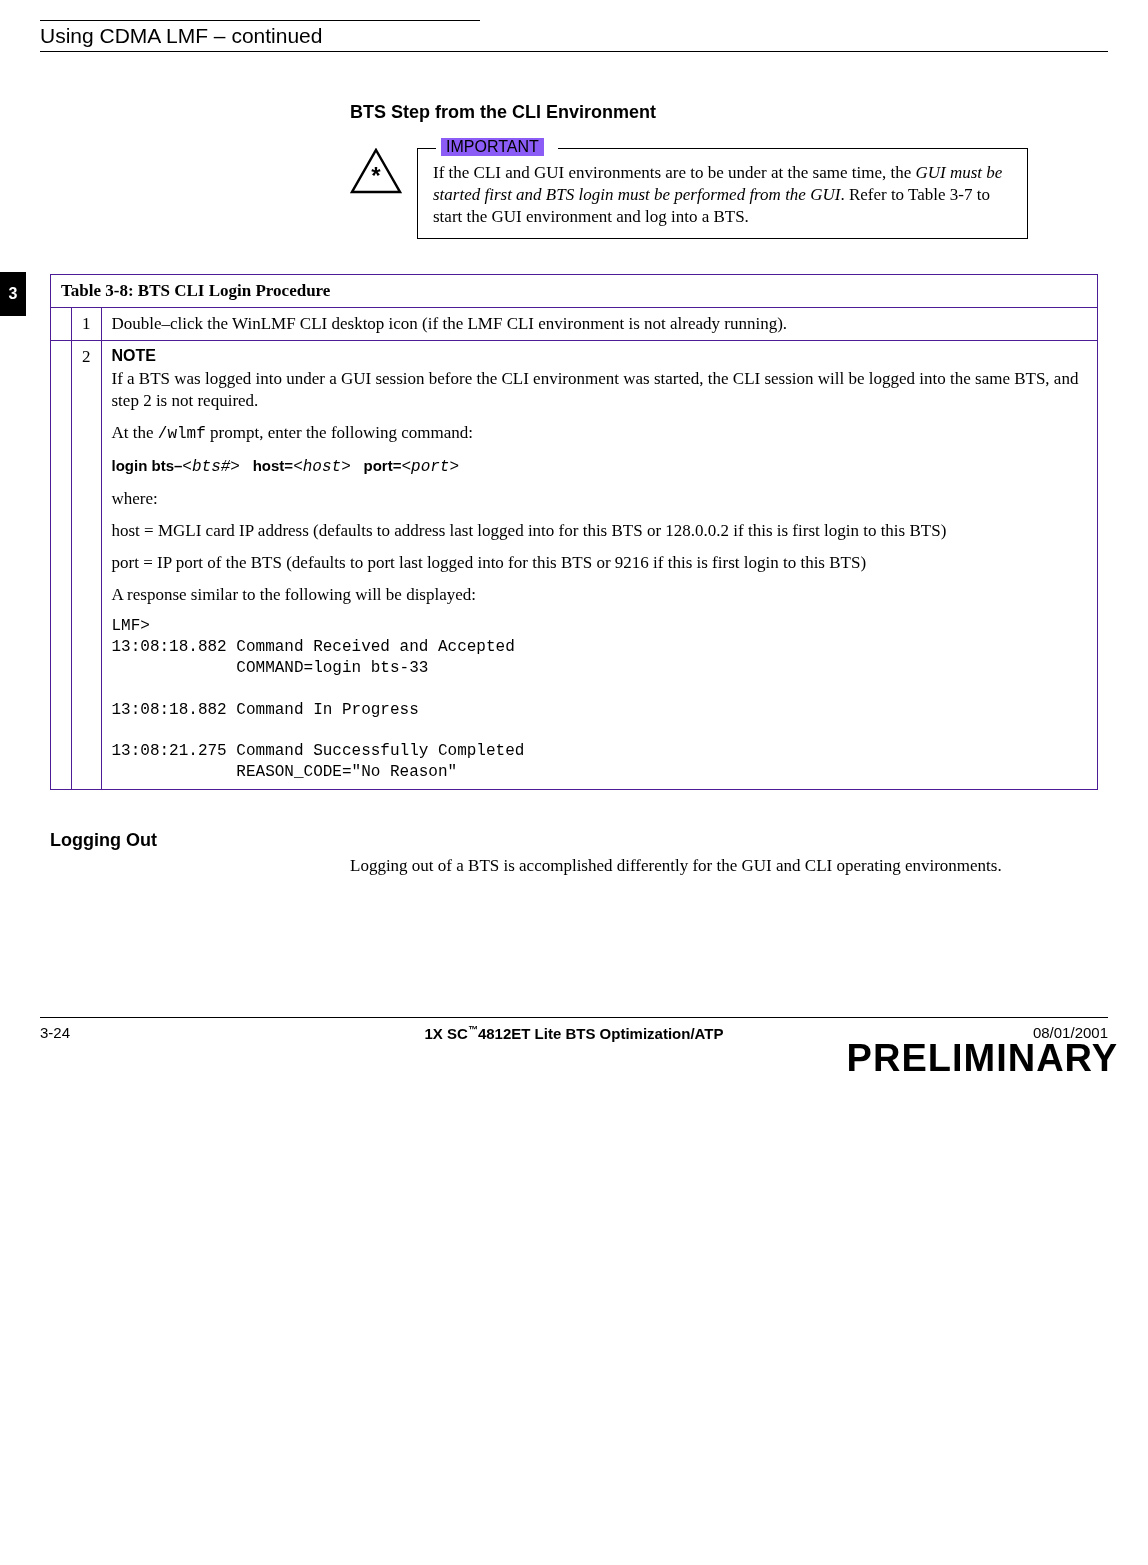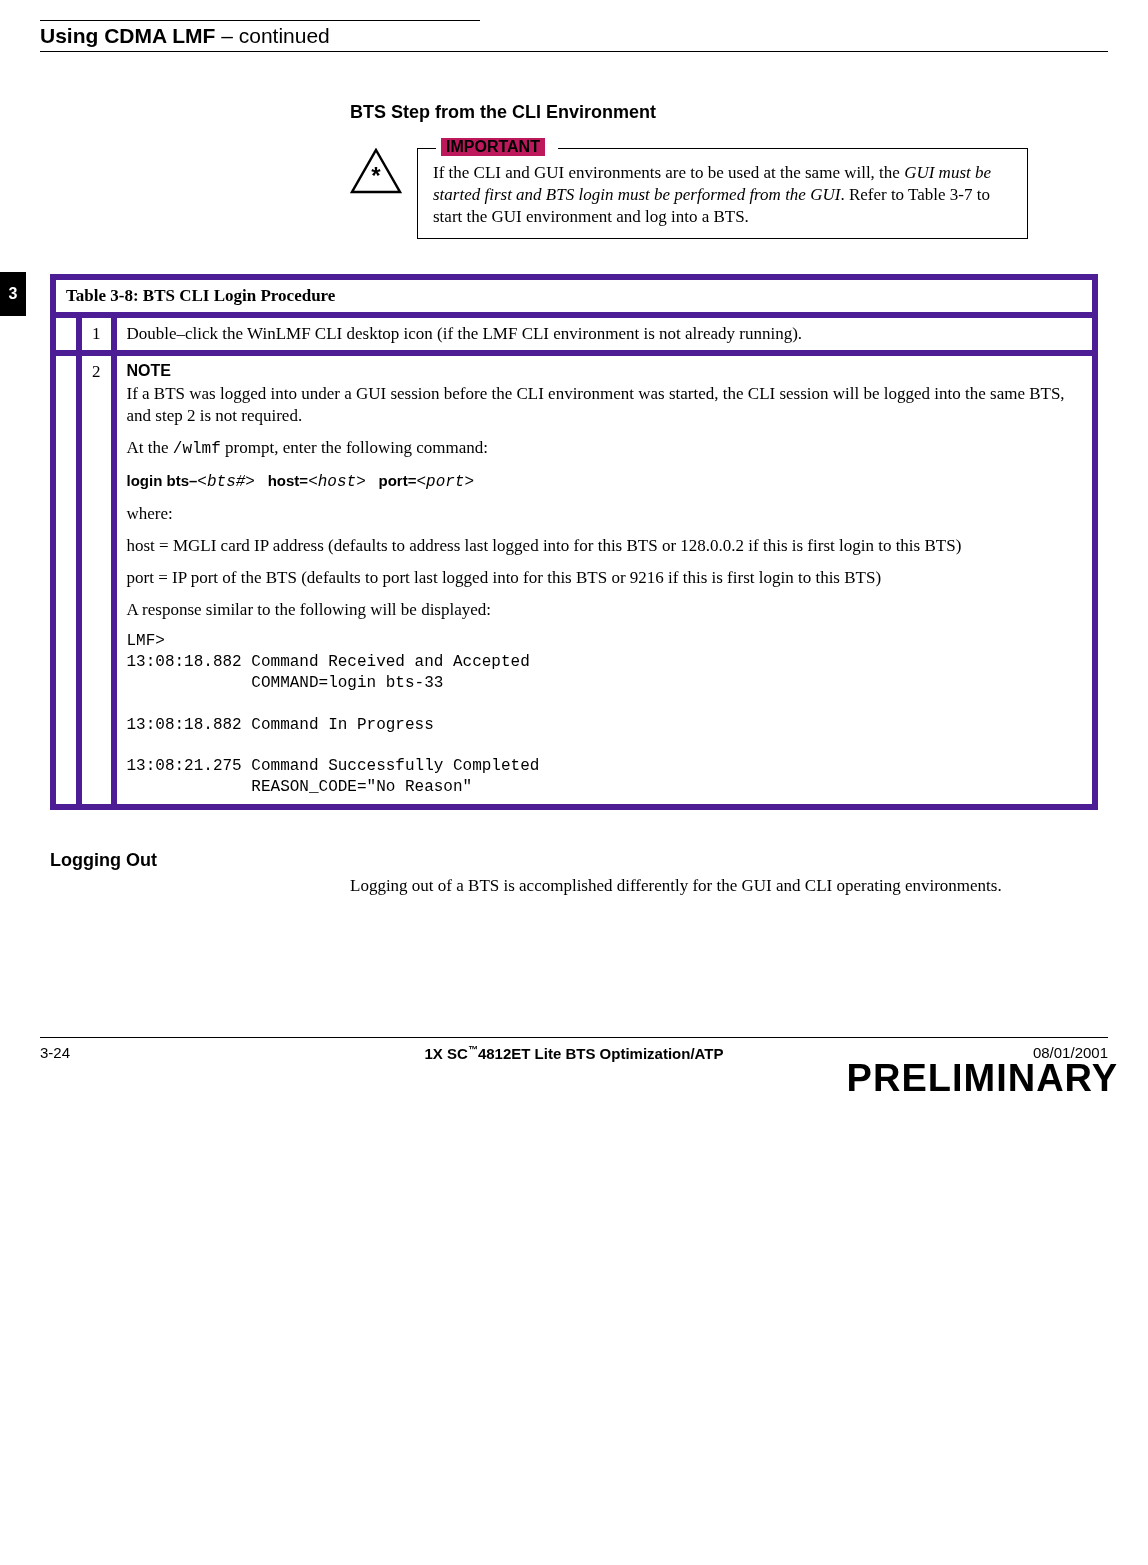--- a/index.html
+++ b/index.html
@@ -20,21 +20,21 @@
       border-top: 1px solid #000;
       width: 440px;
       margin-bottom: 3px;
     }
     .header-title {
       font-family: Arial, Helvetica, sans-serif;
       font-size: 21px;
       margin-bottom: 0;
     }
     .header-title .bold {
-      font-weight: bold;
+      font-weight: normal;
     }
     .header-rule {
       border-bottom: 1px solid #000;
       margin-top: 3px;
       margin-bottom: 50px;
     }
     .section-block {
       margin-left: 310px;
       margin-right: 80px;
       margin-bottom: 25px;
@@ -94,43 +94,43 @@
     .important-content::after {
       content: "";
       position: absolute;
       top: 0;
       right: 0;
       width: calc(100% - 140px);
       border-top: 1.5px solid #000;
     }
     .important-label {
       font-family: Arial, Helvetica, sans-serif;
-      font-weight: bold;
+      font-weight: normal;
       font-size: 16px;
       position: absolute;
       top: -10px;
       left: 23px;
-      background: #be185d;
+      background: #8b5cf6;
       padding: 0 5px;
     }
     .important-text {
       line-height: 1.3;
     }
     .italic {
       font-style: italic;
     }
     table.procedure {
       border-collapse: collapse;
       width: 100%;
       margin: 0 10px 40px 10px;
       width: calc(100% - 20px);
     }
     table.procedure th,
     table.procedure td {
-      border: 6px solid #4c1d95;
+      border: 1px solid #4c1d95;
       padding: 6px 10px;
       vertical-align: top;
       text-align: left;
     }
     .table-caption {
       text-align: center;
       font-size: 17px;
     }
     .table-caption .bold {
       font-weight: bold;
@@ -251,21 +251,21 @@
 </div>
 
 <div class="important-box">
   <svg class="important-icon" viewBox="0 0 52 46">
     <polygon points="26,2 50,44 2,44" fill="none" stroke="#000" stroke-width="2.5"></polygon>
     <text x="26" y="36" text-anchor="middle" font-size="24" font-family="Arial" font-weight="bold" fill="#000">*</text>
   </svg>
   <div class="important-content">
     <div class="important-label">IMPORTANT</div>
     <div class="important-text">
-      <span>If the CLI and GUI environments are to be used at the same will, the </span><span class="italic">GUI must be started first and BTS login must be performed from the GUI</span><span>. Refer to Table 3-7 to start the GUI environment and log into a BTS.</span>
+      <span>If the CLI and GUI environments are to be under at the same time, the </span><span class="italic">GUI must be started first and BTS login must be performed from the GUI</span><span>. Refer to Table 3-7 to start the GUI environment and log into a BTS.</span>
     </div>
   </div>
 </div>
 
 <table class="procedure">
   <tbody>
       <tr>
     <th colspan="3" class="table-caption">
       <span class="bold">Table 3-8:</span><span> BTS CLI Login Procedure</span>
     </th>

